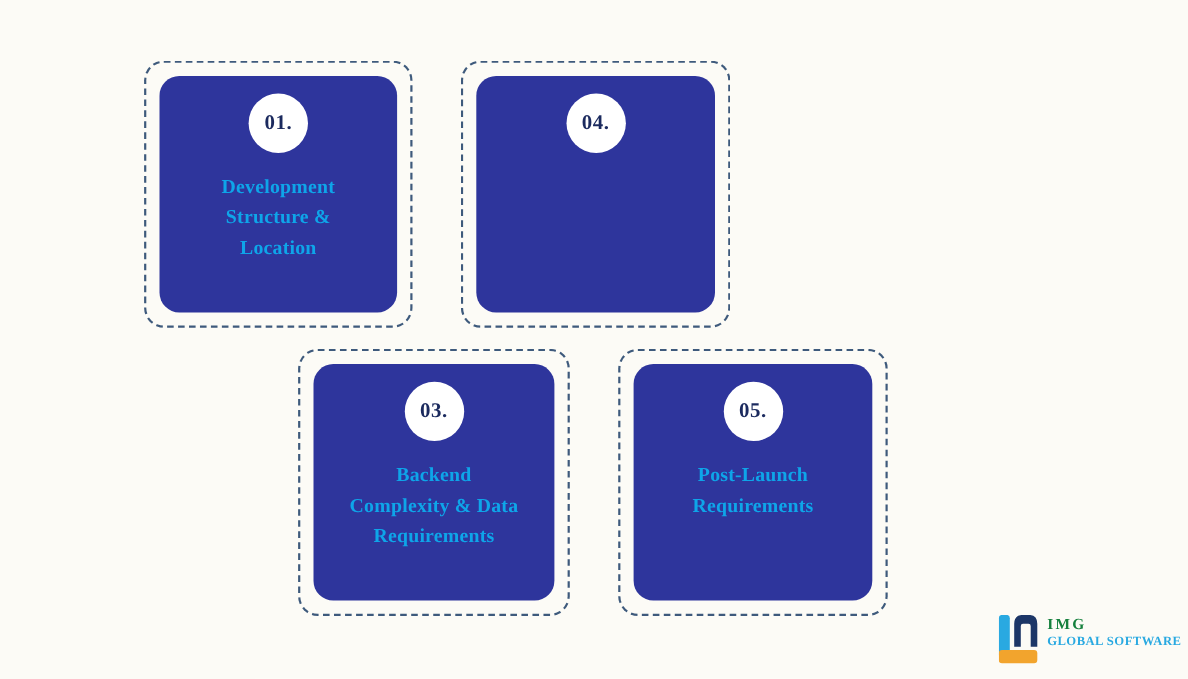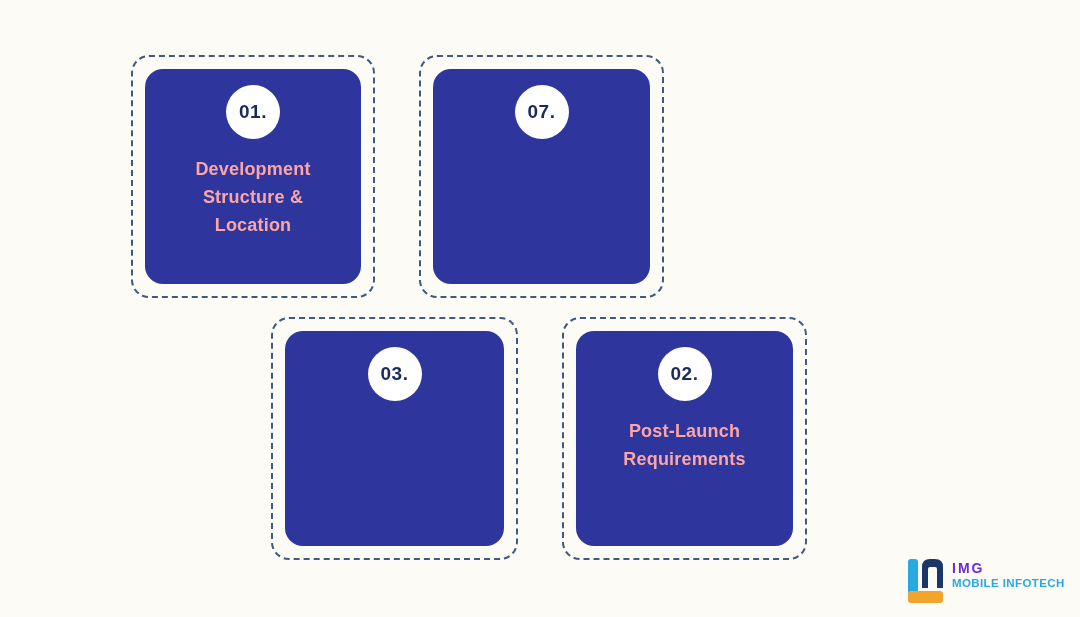--- a/index.html
+++ b/index.html
@@ -2,21 +2,21 @@
 <html><head>
 <meta charset="utf-8">
 <style>
   html, body { margin: 0; padding: 0; }
   .canvas {
     position: relative;
     width: 1080px;
     height: 617px;
     background: #fcfbf6;
     overflow: hidden;
-    font-family: Liberation Sans, sans-serif;
+    font-family: Liberation Serif, serif;
   }
   .card-container {
     position: absolute;
     box-sizing: border-box;
     border: 2px dashed #3e5a7c;
     border-radius: 18px;
     padding: 12px;
   }
   .card {
     width: 100%;
@@ -40,21 +40,21 @@
   }
   .num-circle span {
     color: #1b2a5e;
     font-size: 19px;
     font-weight: 700;
     letter-spacing: 0.5px;
   }
   .card-title {
     margin-top: 16px;
     padding: 0 6px;
-    color: #fca5a5;
+    color: #0ea5e9;
     font-size: 18px;
     line-height: 28px;
     font-weight: 700;
     text-align: center;
     white-space: pre-line;
     letter-spacing: 0.2px;
   }
   
   .pos-c1 { left: 131px; top: 55px;  width: 244px; height: 243px; }
   .pos-c2 { left: 419px; top: 55px;  width: 245px; height: 243px; }
@@ -67,21 +67,21 @@
     position: absolute;
     left: 908px;
     top: 559px;
     display: flex;
     align-items: flex-start;
     gap: 7px;
   }
   .logo-mark { width: 37px; height: 45px; flex: 0 0 auto; }
   .logo-text { display: flex; flex-direction: column; padding-top: 2px; }
   .logo-name {
-    color: #6d28d9;
+    color: #15803d;
     font-size: 14px;
     font-weight: 700;
     letter-spacing: 2px;
     line-height: 15px;
   }
   .logo-subtitle {
     color: #29a9e1;
     font-size: 11.5px;
     font-weight: 700;
     letter-spacing: 0.4px;
@@ -107,49 +107,52 @@
       </div>
       <div class="card-title">Development
 Structure &amp;
 Location</div>
     </div>
   </div>
 
   <div class="card-container pos-c2">
     <div class="card">
       <div class="num-circle">
-        <span>07.</span>
+        <span>04.</span>
       </div>
     </div>
   </div>
 
 
   <div class="card-container pos-c4">
     <div class="card">
       <div class="num-circle">
         <span>03.</span>
       </div>
+      <div class="card-title">Backend
+Complexity &amp; Data
+Requirements</div>
     </div>
   </div>
 
   <div class="card-container pos-c5">
     <div class="card">
       <div class="num-circle">
-        <span>02.</span>
+        <span>05.</span>
       </div>
       <div class="card-title">Post-Launch
 Requirements</div>
     </div>
   </div>
 
   <div class="logo">
     <svg class="logo-mark" viewBox="0 0 37 45" xmlns="http://www.w3.org/2000/svg">
       <rect x="0" y="0" width="10" height="39" rx="3" fill="#29a9e1"></rect>
       <rect x="0" y="32" width="35" height="12" rx="3" fill="#f2a42d"></rect>
       <path d="M14,29 V8 Q14,0 22,0 H27 Q35,0 35,8 V29 H29 V10 Q29,8 27,8 H22 Q20,8 20,10 V29 Z" fill="#1c3667"></path>
     </svg>
     <div class="logo-text">
       <div class="logo-name">IMG</div>
-      <div class="logo-subtitle">MOBILE INFOTECH</div>
+      <div class="logo-subtitle">GLOBAL SOFTWARE</div>
     </div>
   </div>
 
 </div>
 
 </body></html>

